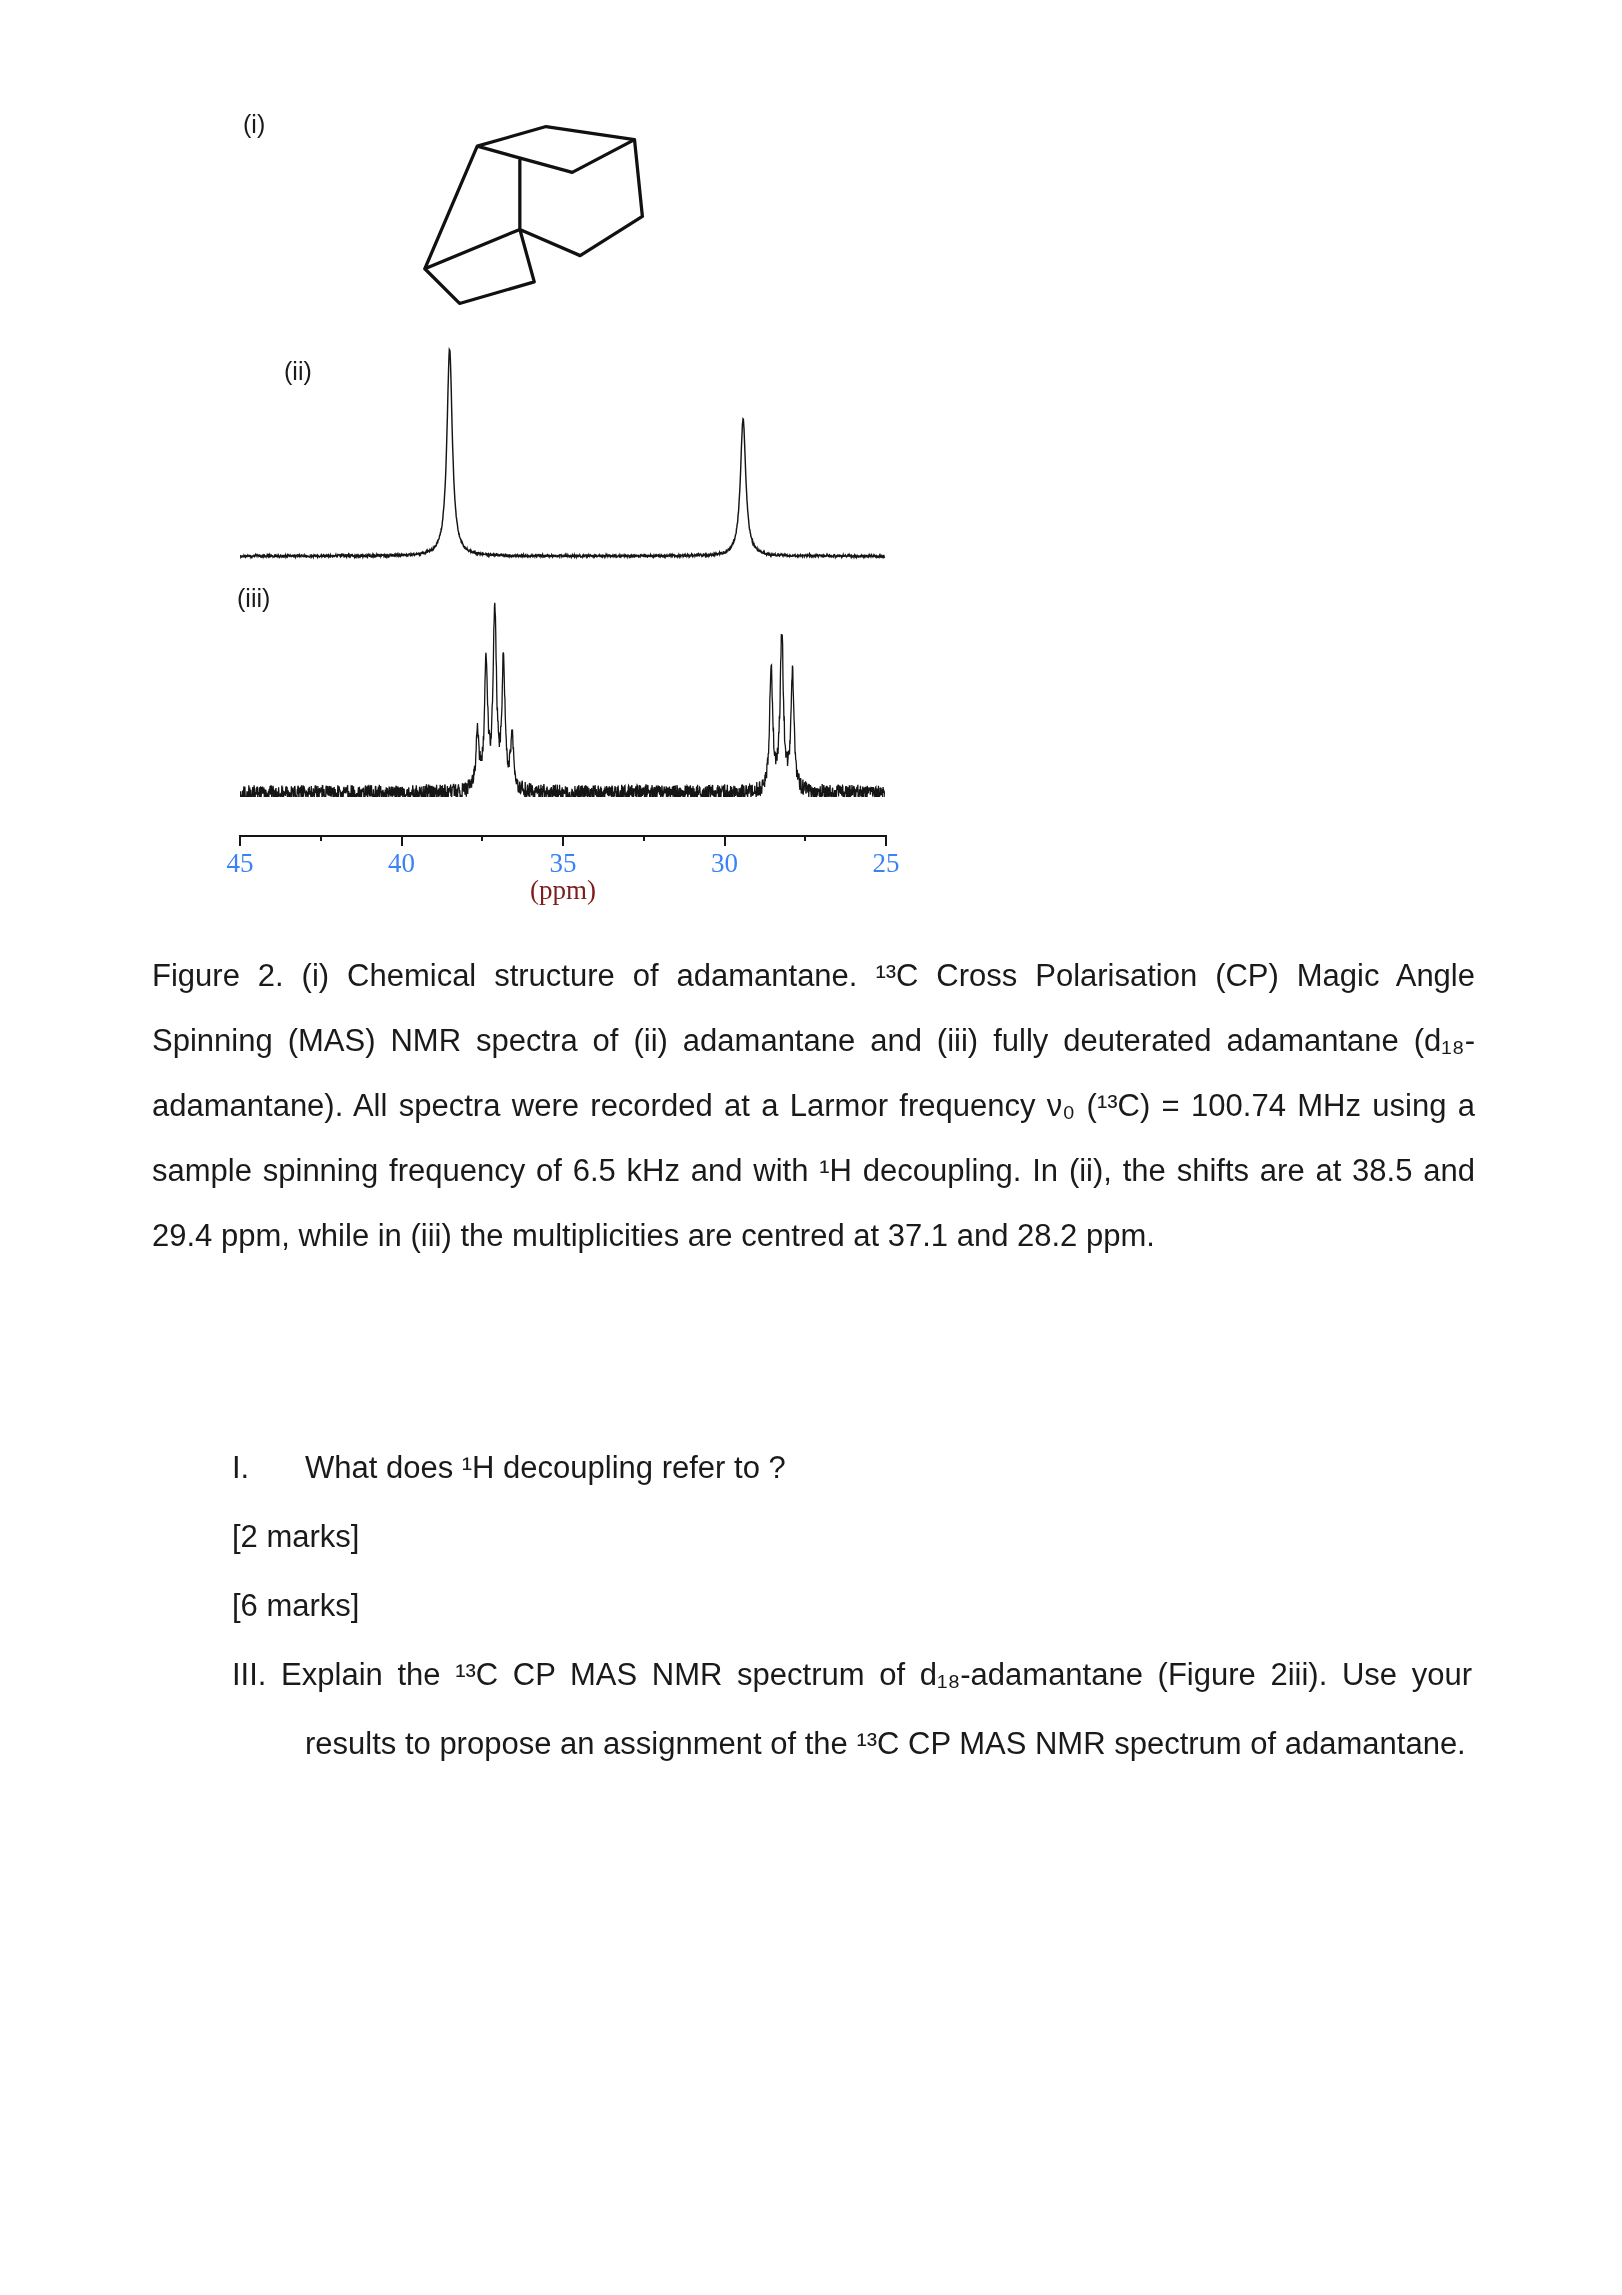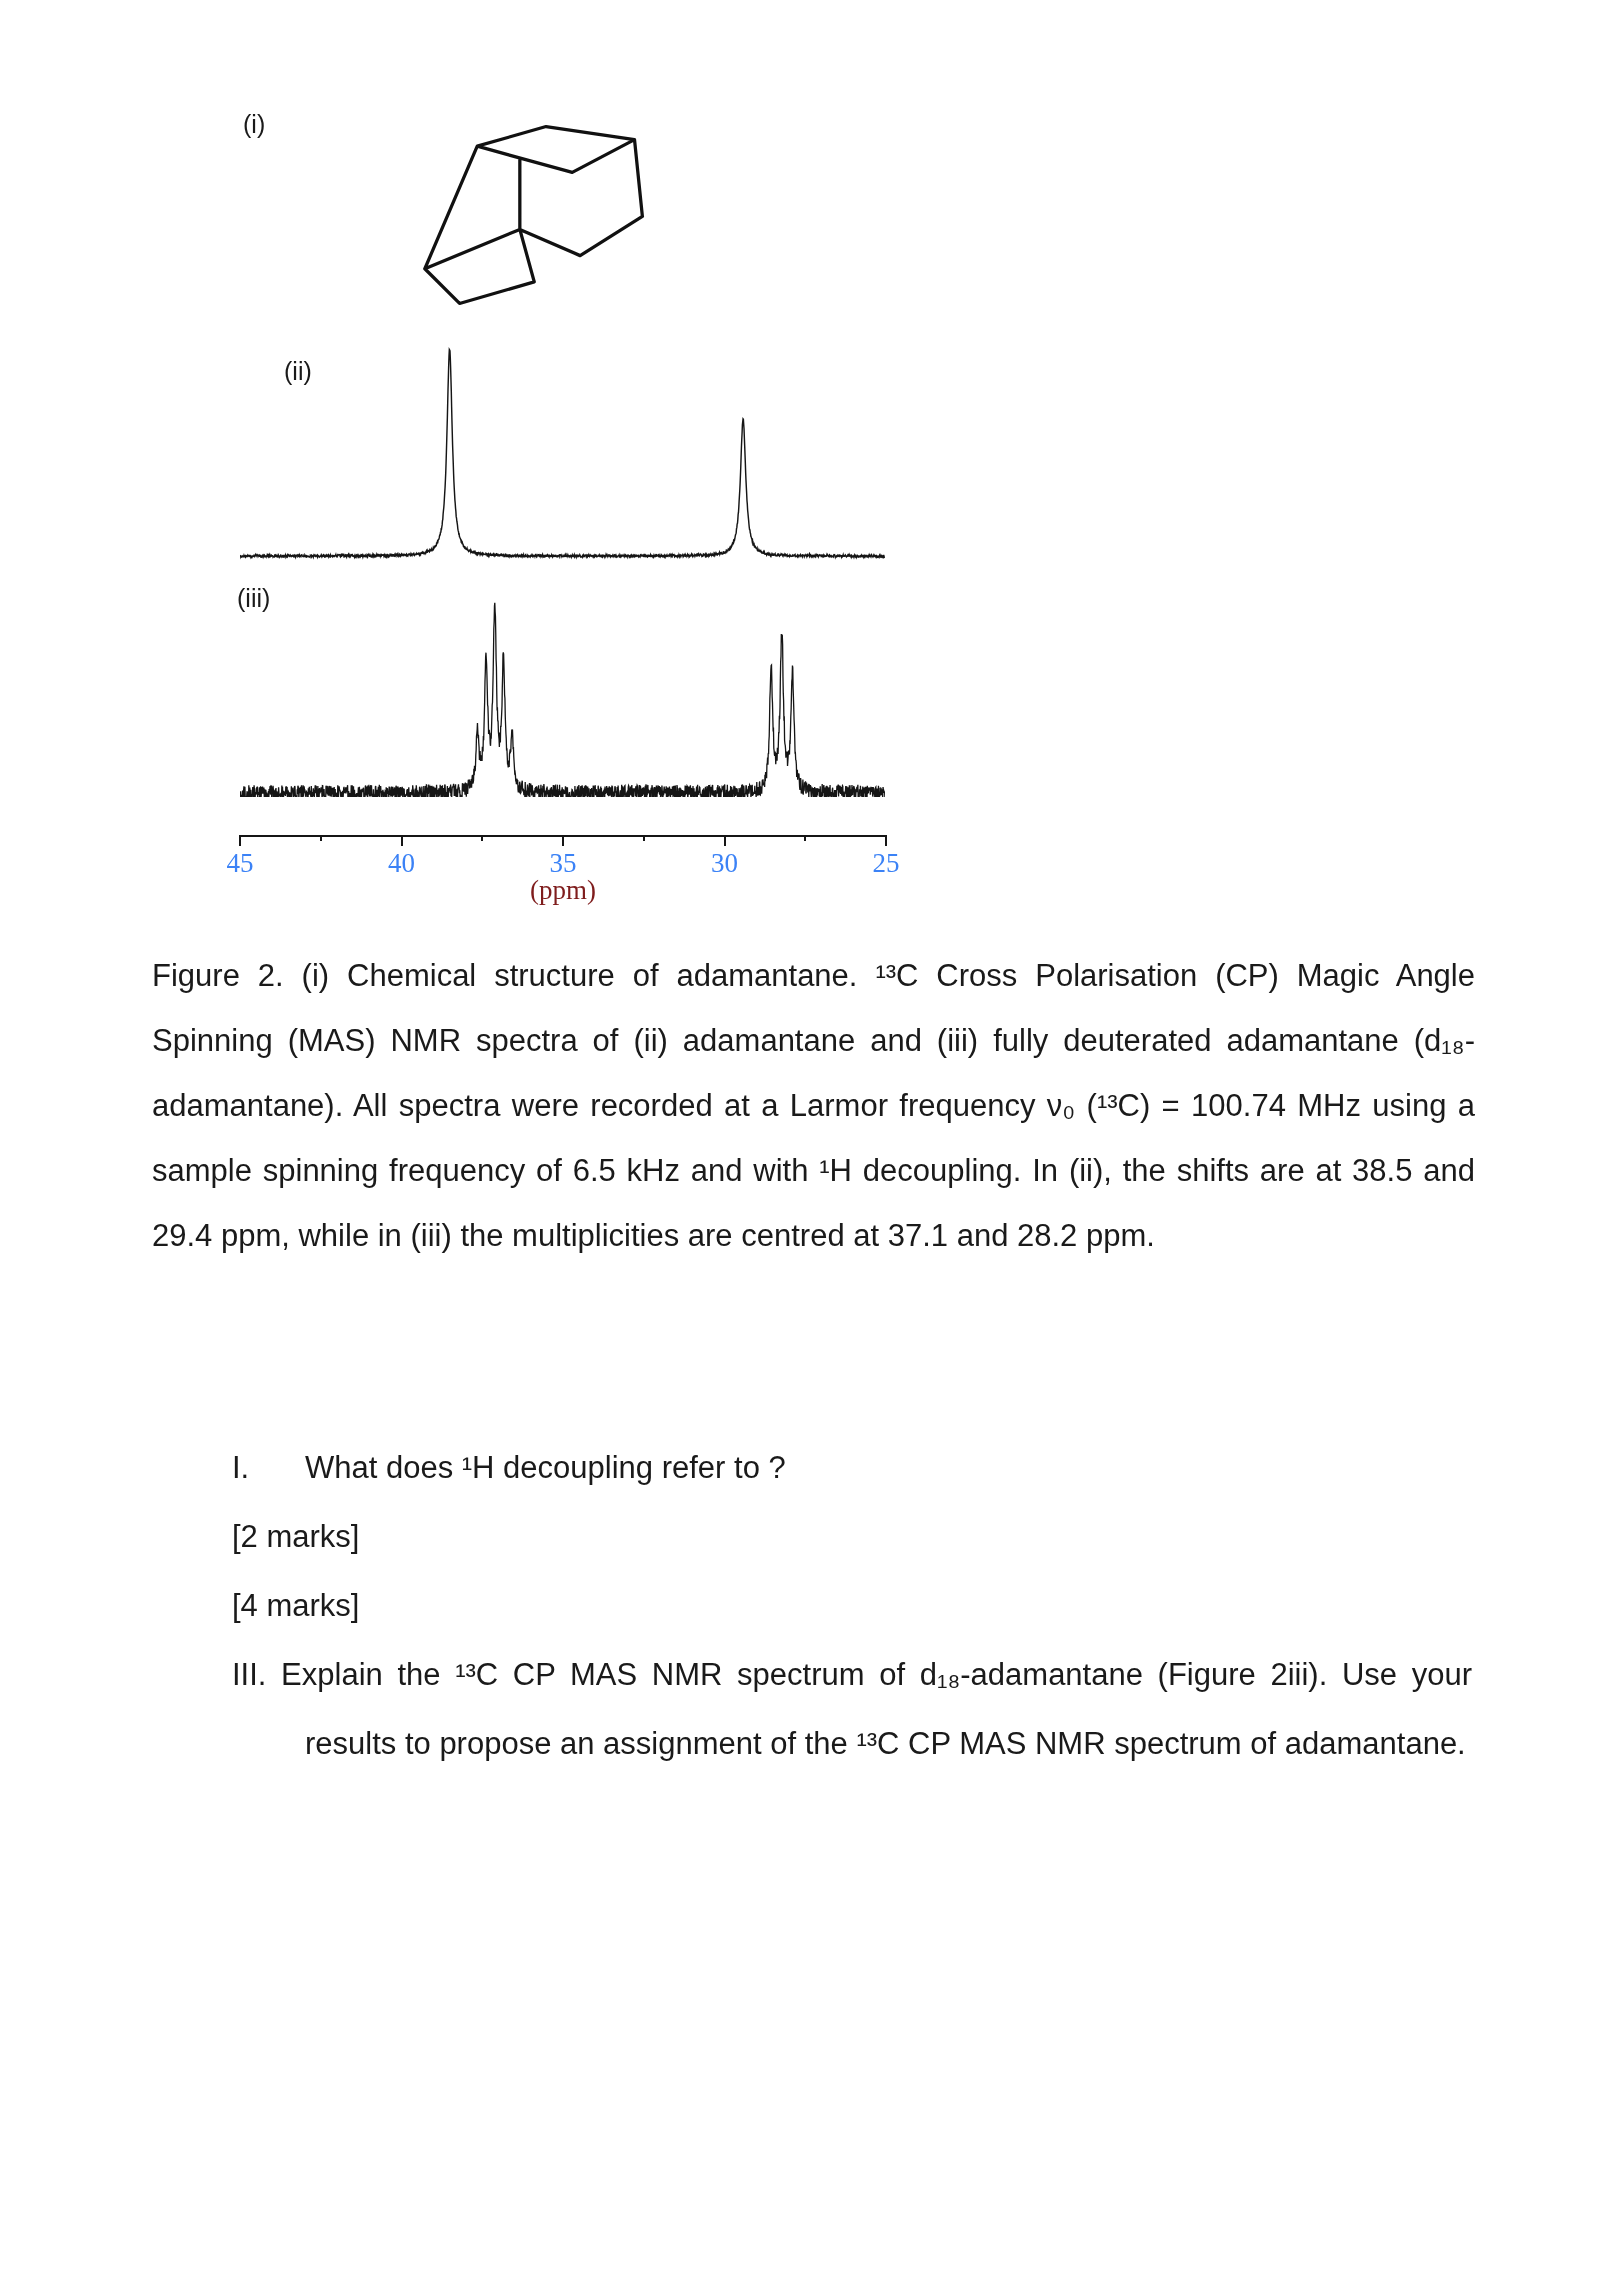--- a/index.html
+++ b/index.html
@@ -103,19 +103,19 @@
 
   <p class="caption">Figure 2. (i) Chemical structure of adamantane. ¹³C Cross Polarisation (CP) Magic Angle Spinning (MAS) NMR spectra of (ii) adamantane and (iii) fully deuterated adamantane (d₁₈-adamantane). All spectra were recorded at a Larmor frequency ν₀ (¹³C) = 100.74 MHz using a sample spinning frequency of 6.5 kHz and with ¹H decoupling. In (ii), the shifts are at 38.5 and 29.4 ppm, while in (iii) the multiplicities are centred at 37.1 and 28.2 ppm.</p>
 
   <div class="questions">
     <div class="q-first">
       <span class="q-num">I.</span>
       <span class="q-text">What does ¹H decoupling refer to ?</span>
     </div>
     <div class="q-marks">[2 marks]</div>
 
-    <div class="q-marks">[4 marks]</div>
+    <div class="q-marks">[6 marks]</div>
 
     <p class="q-par hang">III. Explain the ¹³C CP MAS NMR spectrum of d₁₈-adamantane (Figure 2iii). Use your results to propose an assignment of the ¹³C CP MAS NMR spectrum of adamantane.</p>
   </div>
 
 </div>
 
 
 </body></html>

